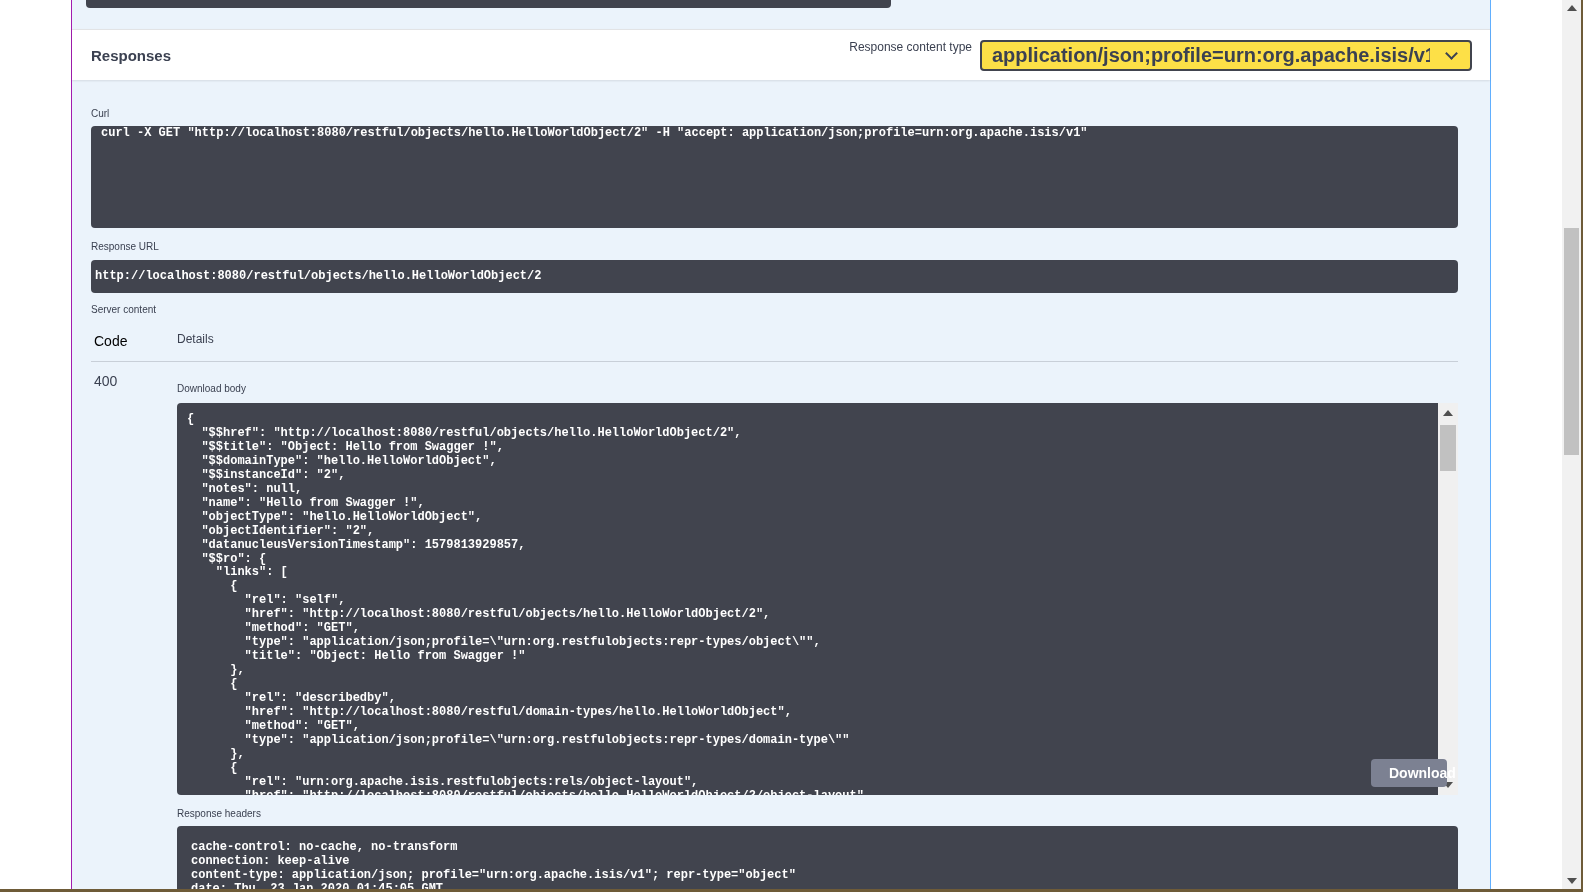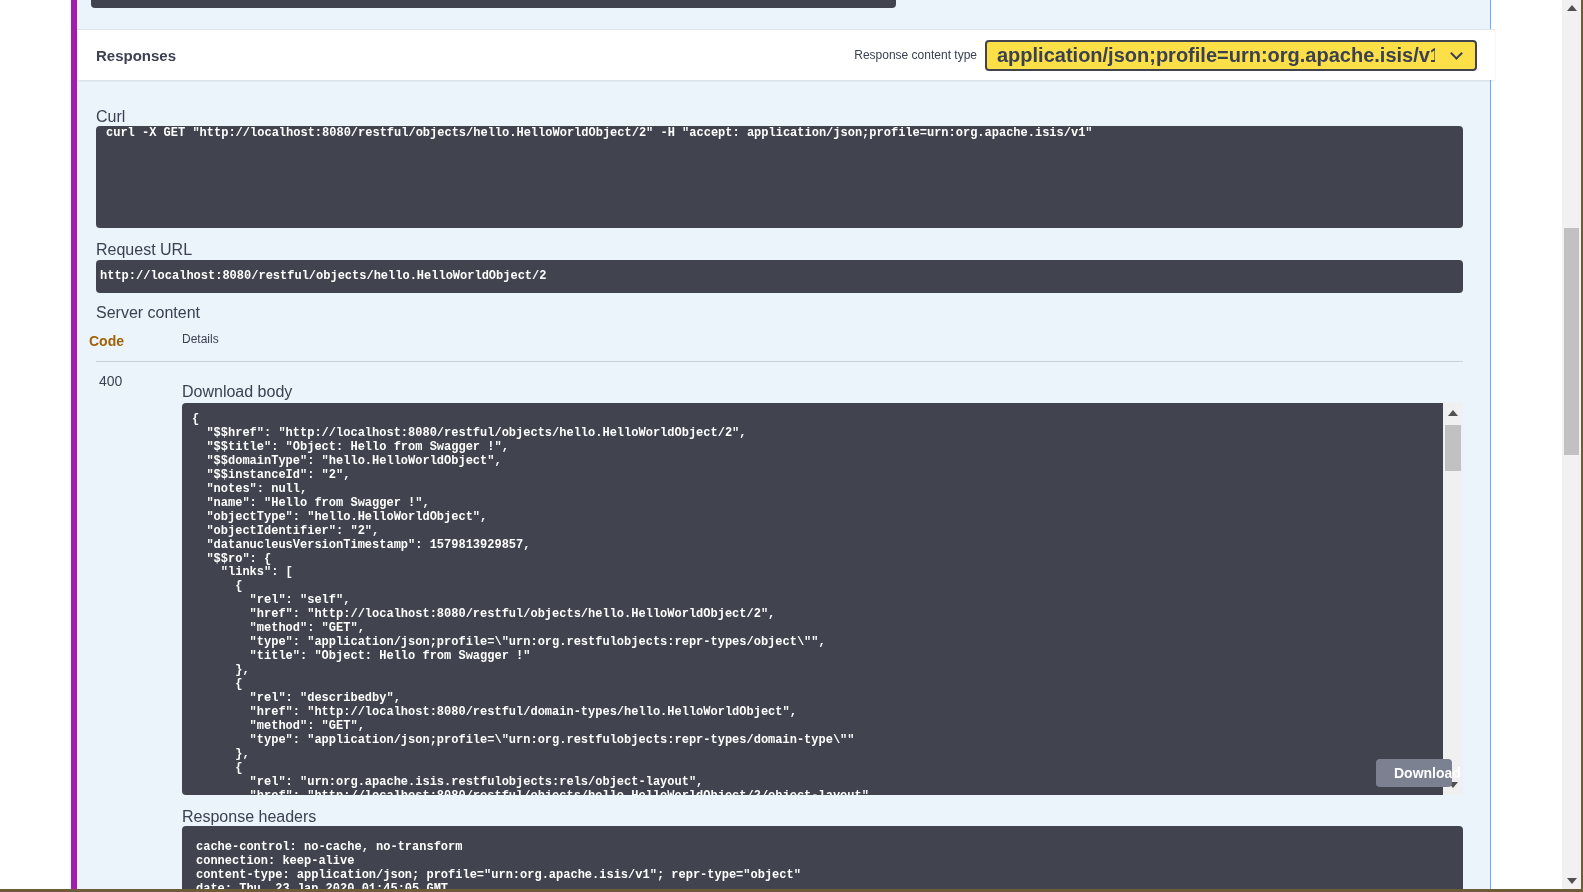--- a/index.html
+++ b/index.html
@@ -13,50 +13,50 @@
 
   
   .page-scrollbar { position:absolute; top:0; right:2px; width:19px; height:889px; background:#f1f1f1; z-index:50; }
   .sb-arrow { position:absolute; left:0; width:19px; height:16px; display:flex; align-items:center; justify-content:center; }
   .tri-up   { width:0; height:0; border-left:5px solid transparent; border-right:5px solid transparent; border-bottom:6px solid #505050; }
   .tri-down { width:0; height:0; border-left:5px solid transparent; border-right:5px solid transparent; border-top:6px solid #505050; }
   .page-thumb { position:absolute; left:2px; top:228px; width:15px; height:227px; background:#c1c1c1; }
 
   
   .opblock { position:absolute; left:71px; top:0; width:1420px; height:892px;
-             background:#ebf3fb; border-left:6px solid #a21caf; border-right:1px solid #61affe; }
+             background:#ebf3fb; border-left:1px solid #a21caf; border-right:1px solid #61affe; }
 
   
   .top-code-remnant { position:absolute; left:14px; top:0; width:805px; height:8px; background:#41444e; border-radius:0 0 4px 4px; }
 
   
   .section-header { position:absolute; left:0; top:29px; width:1418px; height:51px; background:#ffffff;
                     border-top:1px solid rgba(59,65,81,.15); box-shadow:0 1px 2px rgba(0,0,0,.1);
                     display:flex; align-items:center; justify-content:space-between; padding:0 18px 0 19px; }
   .section-title { font-size:15px; font-weight:700; color:#3b4151; }
-  .content-type-group { display:flex; align-items:center; gap:8px;margin-left:8px; }
+  .content-type-group { display:flex; gap:8px;margin-left:8px; }
   .content-type-label { font-size:12px; color:#3b4151; }
   .select-wrap { position:relative; width:492px; }
   .content-type-select { width:492px; height:31px; appearance:none; -webkit-appearance:none;
                     border:2px solid #41444e; border-radius:4px; background:#fde047;
                     font-family:"Liberation Sans", sans-serif; font-size:20px; font-weight:700; color:#3b4151;
                     padding:0 40px 0 10px; outline:none; }
   .chevron { position:absolute; right:16px; top:9px; width:9px; height:9px; pointer-events:none;
              border-right:2px solid #3b4151; border-bottom:2px solid #3b4151; transform:rotate(45deg); }
 
-  .small-label { position:absolute; font-size:16px; color:#3b4151; }
+  .small-label { position:absolute; font-size:10px; color:#3b4151; }
 
   pre.codeblock { background:#41444e; border-radius:4px; color:#ffffff;
                   font-family:"Liberation Mono","DejaVu Sans Mono",monospace;
                   font-weight:700; font-size:12px; white-space:pre; overflow:hidden; }
 
   .curl-block { position:absolute; left:19px; top:126px; width:1367px; height:102px; padding:0 10px; line-height:14px; }
   .requrl-block { position:absolute; left:19px; top:260px; width:1367px; height:33px; padding:9px 4px; line-height:14px; }
 
-  .code-col-header { position:absolute; left:12px; top:333px; font-size:14px; font-weight:700; color:#a16207; }
+  .code-col-header { position:absolute; left:22px; top:333px; font-size:14px; font-weight:400; color:#000000; }
   .details-col-header { position:absolute; left:105px; top:332px; font-size:12px; color:#3b4151;text-align:right; }
   .table-divider { position:absolute; left:19px; top:361px; width:1367px; height:1px; background:rgba(59,65,81,.2); }
   .status-code { position:absolute; left:22px; top:373px; font-size:14px; color:#3b4151; }
 
   .response-body-wrap { position:absolute; left:105px; top:403px; width:1281px; height:392px;
                         background:#41444e; border-radius:4px; }
   .response-body-pre { position:absolute; left:0; top:0; width:1261px; height:392px; padding:10px 0 0 10px;
                        background:transparent; border-radius:4px 0 0 4px;
                        color:#ffffff; font-family:"Liberation Mono","DejaVu Sans Mono",monospace;
                        font-weight:700; font-size:12px; line-height:13.95px; white-space:pre; overflow:hidden; }
@@ -87,21 +87,21 @@
             <option>application/json;profile=urn:org.apache.isis/v1</option>
           </select>
           <span class="chevron"></span>
         </span>
       </div>
     </div>
 
     <div class="small-label" style="left:19px; top:108px;">Curl</div>
     <pre class="codeblock curl-block">curl -X GET "http://localhost:8080/restful/objects/hello.HelloWorldObject/2" -H "accept: application/json;profile=urn:org.apache.isis/v1"</pre>
 
-    <div class="small-label" style="left:19px; top:241px;">Request URL</div>
+    <div class="small-label" style="left:19px; top:241px;">Response URL</div>
     <pre class="codeblock requrl-block">http://localhost:8080/restful/objects/hello.HelloWorldObject/2</pre>
 
     <div class="small-label" style="left:19px; top:304px;">Server content</div>
 
     <div class="code-col-header">Code</div>
     <div class="details-col-header">Details</div>
     <div class="table-divider"></div>
 
     <div class="status-code">400</div>
 

